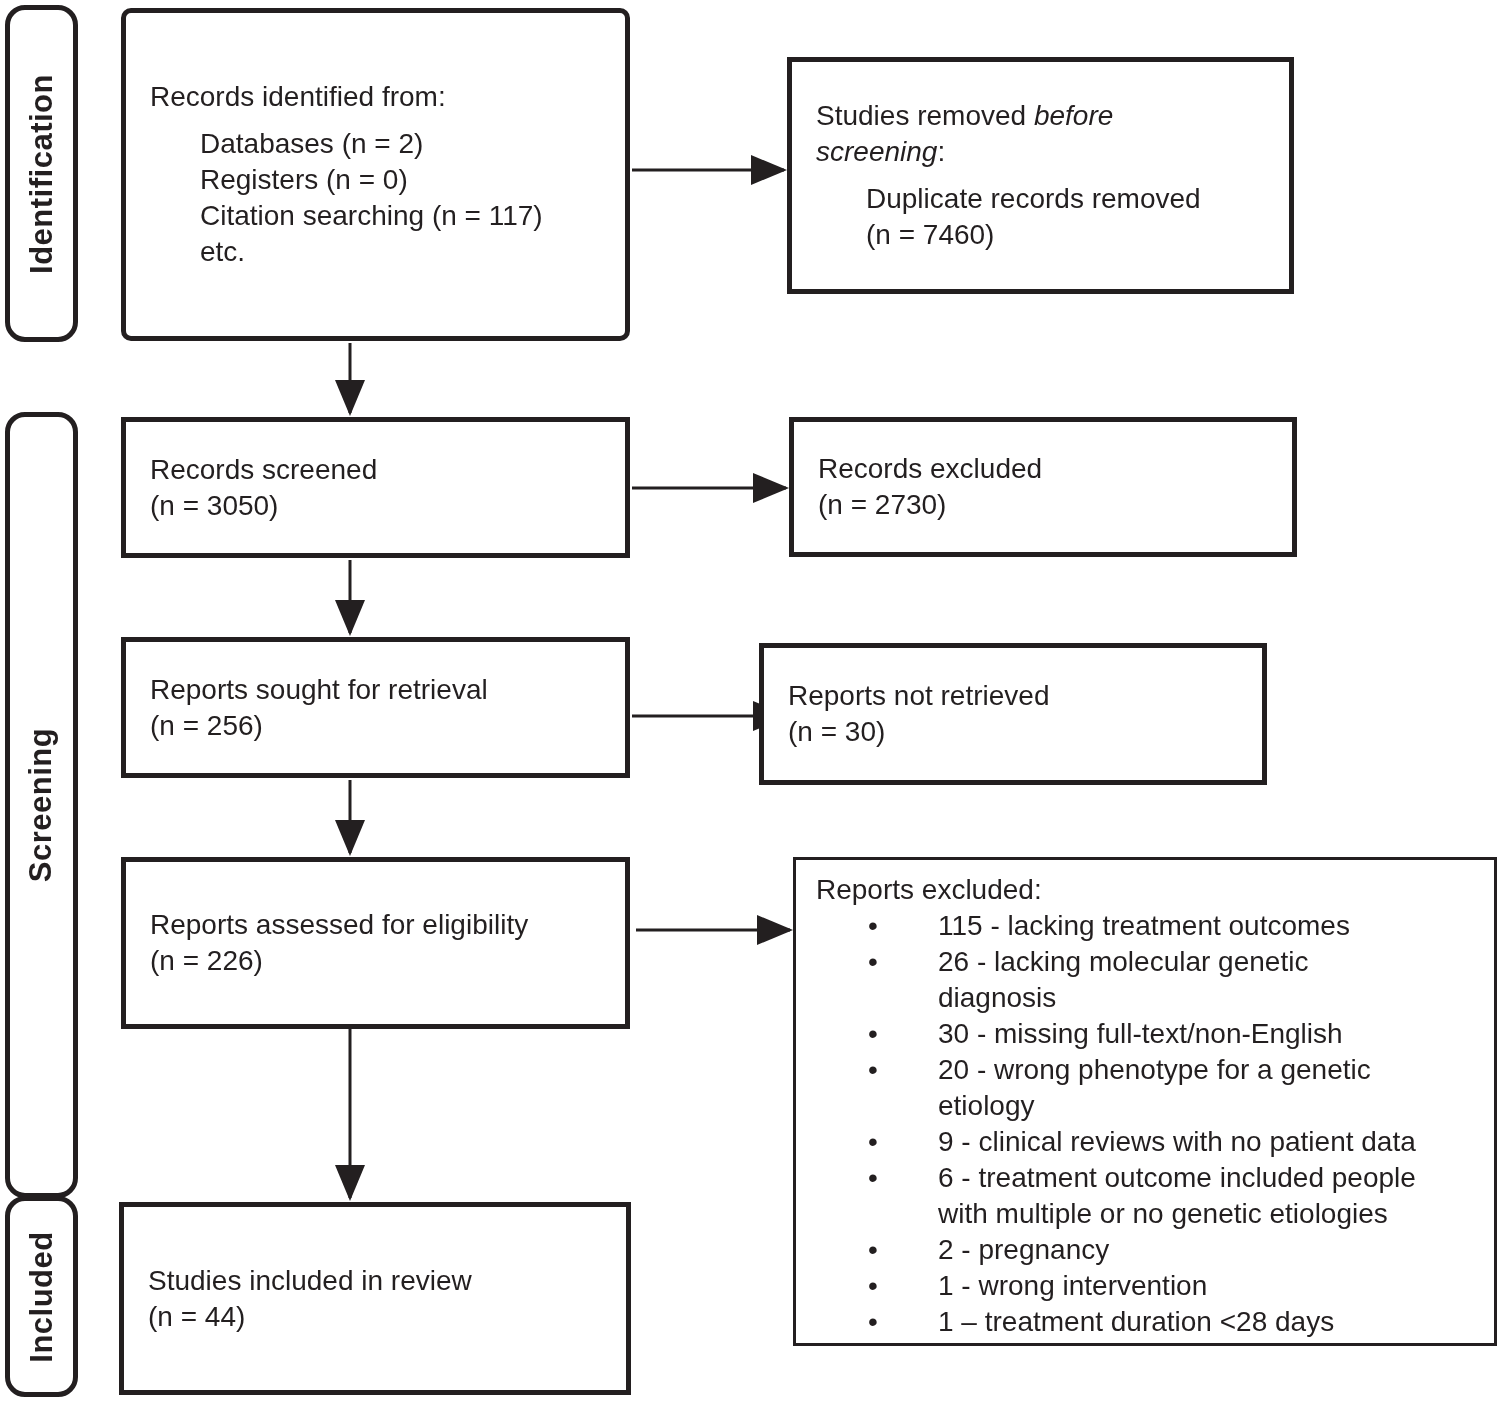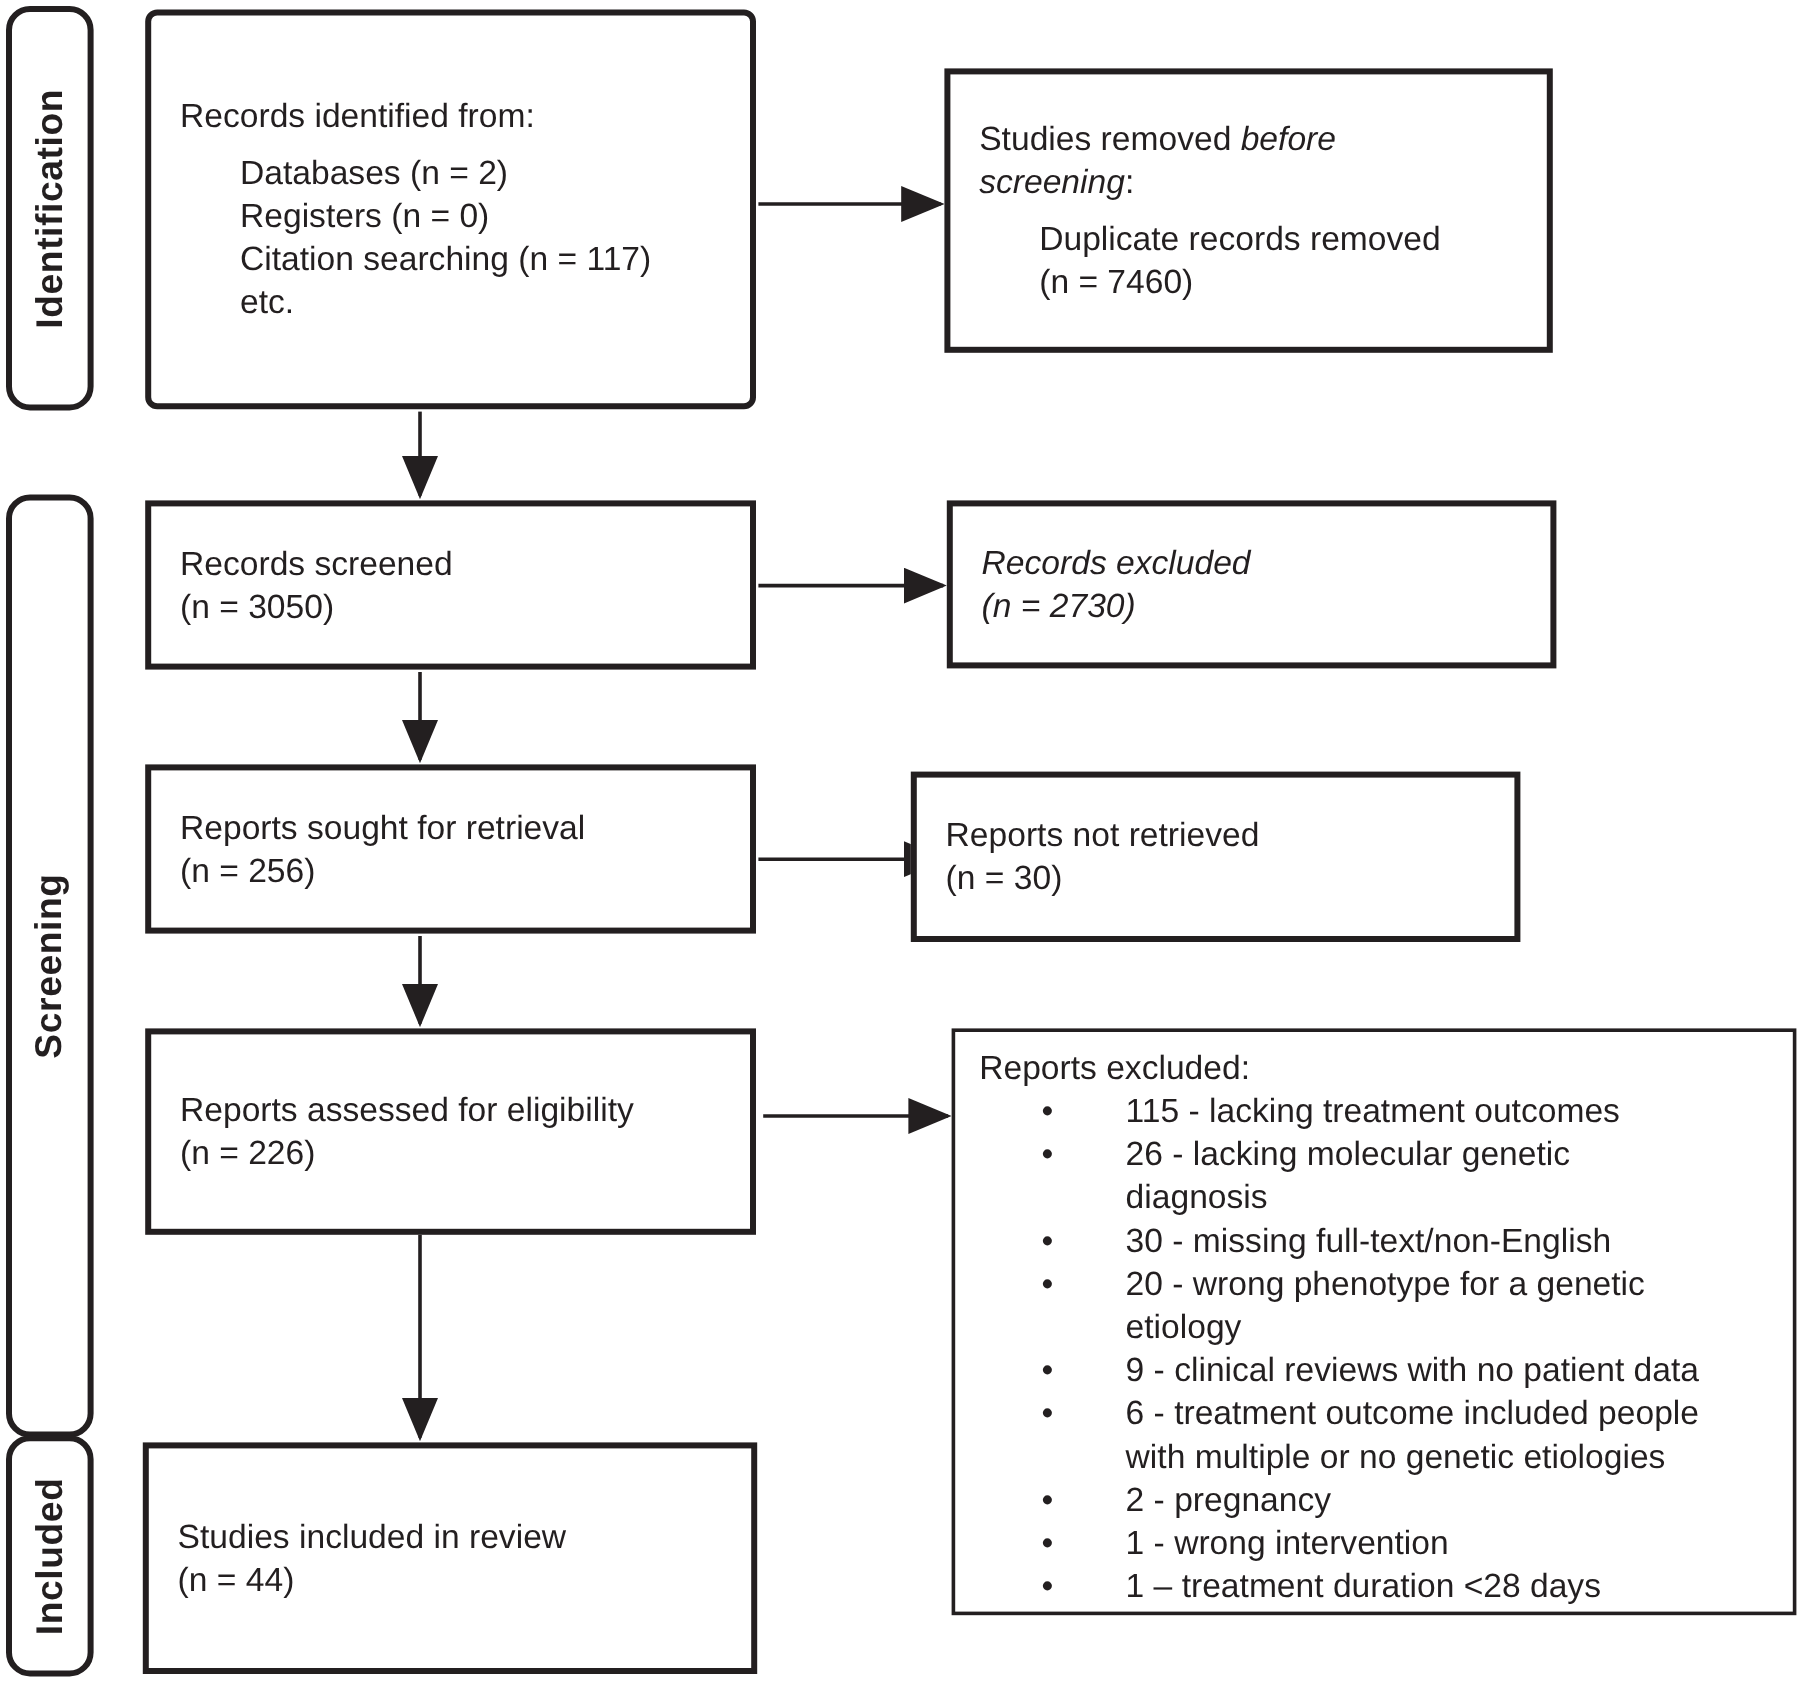--- a/index.html
+++ b/index.html
@@ -104,21 +104,21 @@
     <div><span>Studies removed </span><i>before</i></div>
     <div><i>screening</i><span>:</span></div>
     <div class="pre sub">Duplicate records removed
 (n = 7460)</div>
   </div>
 
   <div class="fbox" style="left:121px;top:417px;width:509px;height:141px;">
     <div class="pre">Records screened
 (n = 3050)</div>
   </div>
-  <div class="fbox" style="left:789px;top:417px;width:508px;height:140px;font-style:italic;">
+  <div class="fbox" style="left:789px;top:417px;width:508px;height:140px;">
     <div class="pre">Records excluded
 (n = 2730)</div>
   </div>
 
   <div class="fbox" style="left:121px;top:637px;width:509px;height:141px;">
     <div class="pre">Reports sought for retrieval
 (n = 256)</div>
   </div>
   <div class="fbox" style="left:759px;top:643px;width:508px;height:142px;">
     <div class="pre">Reports not retrieved

